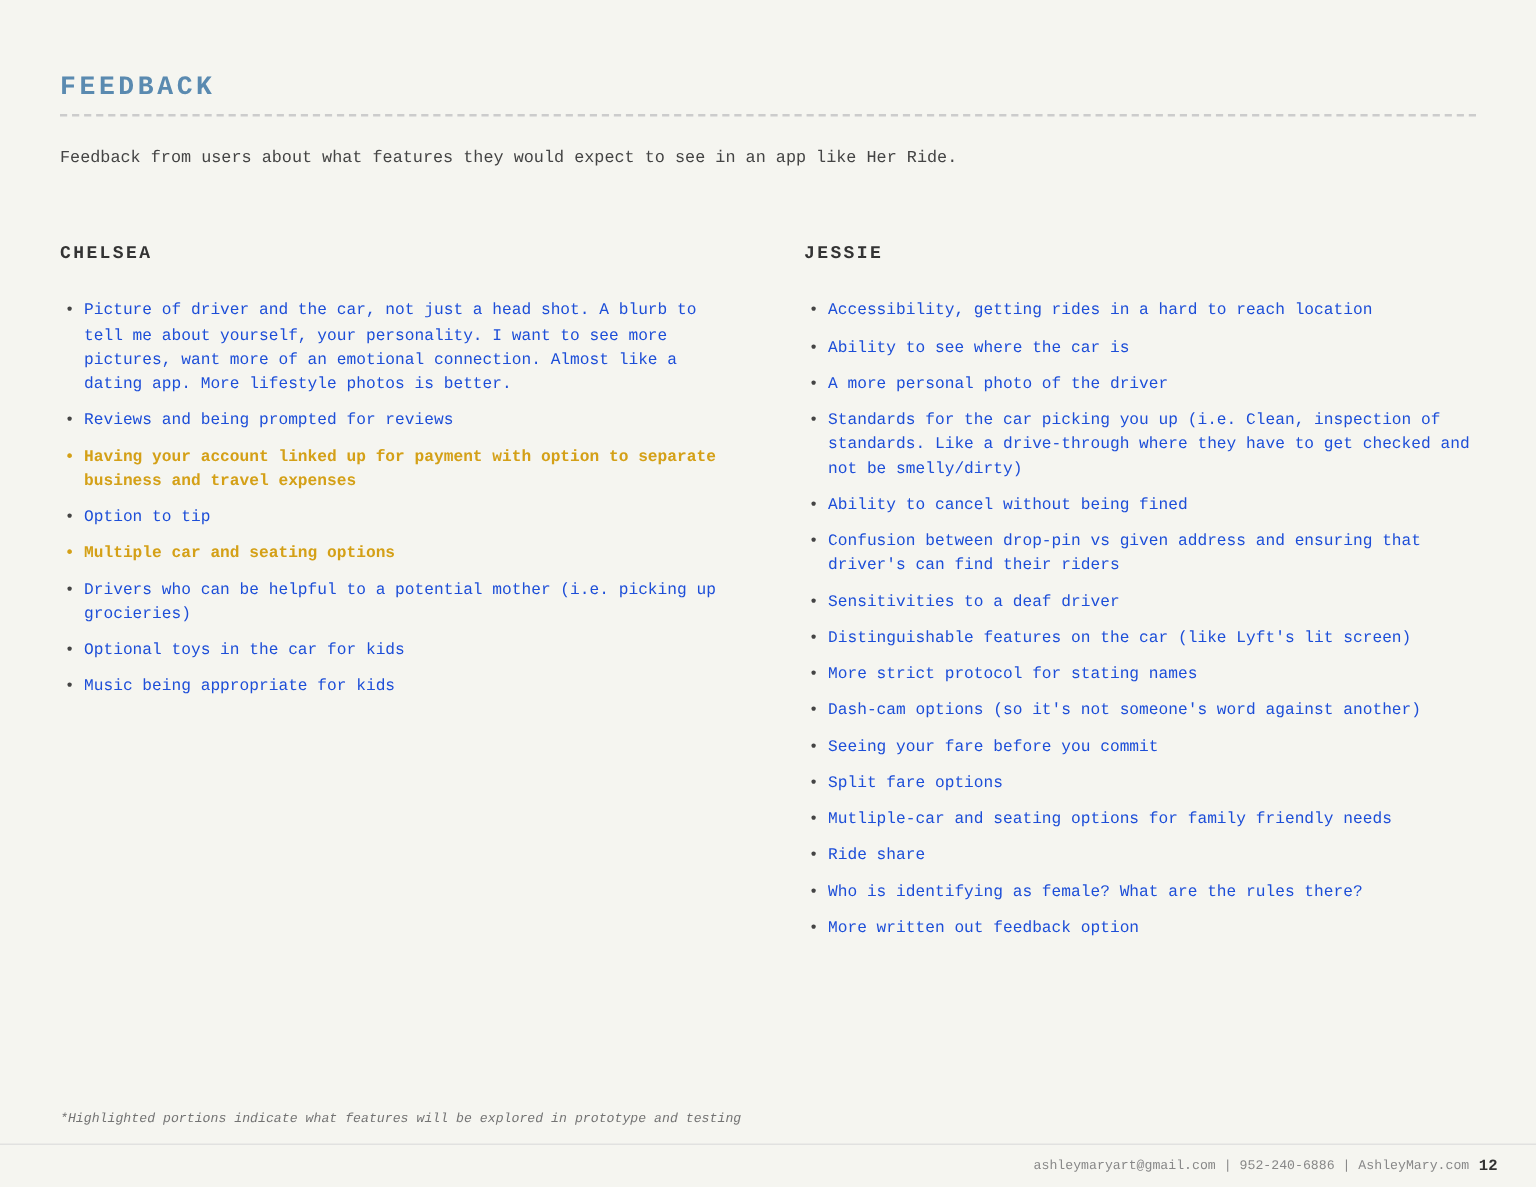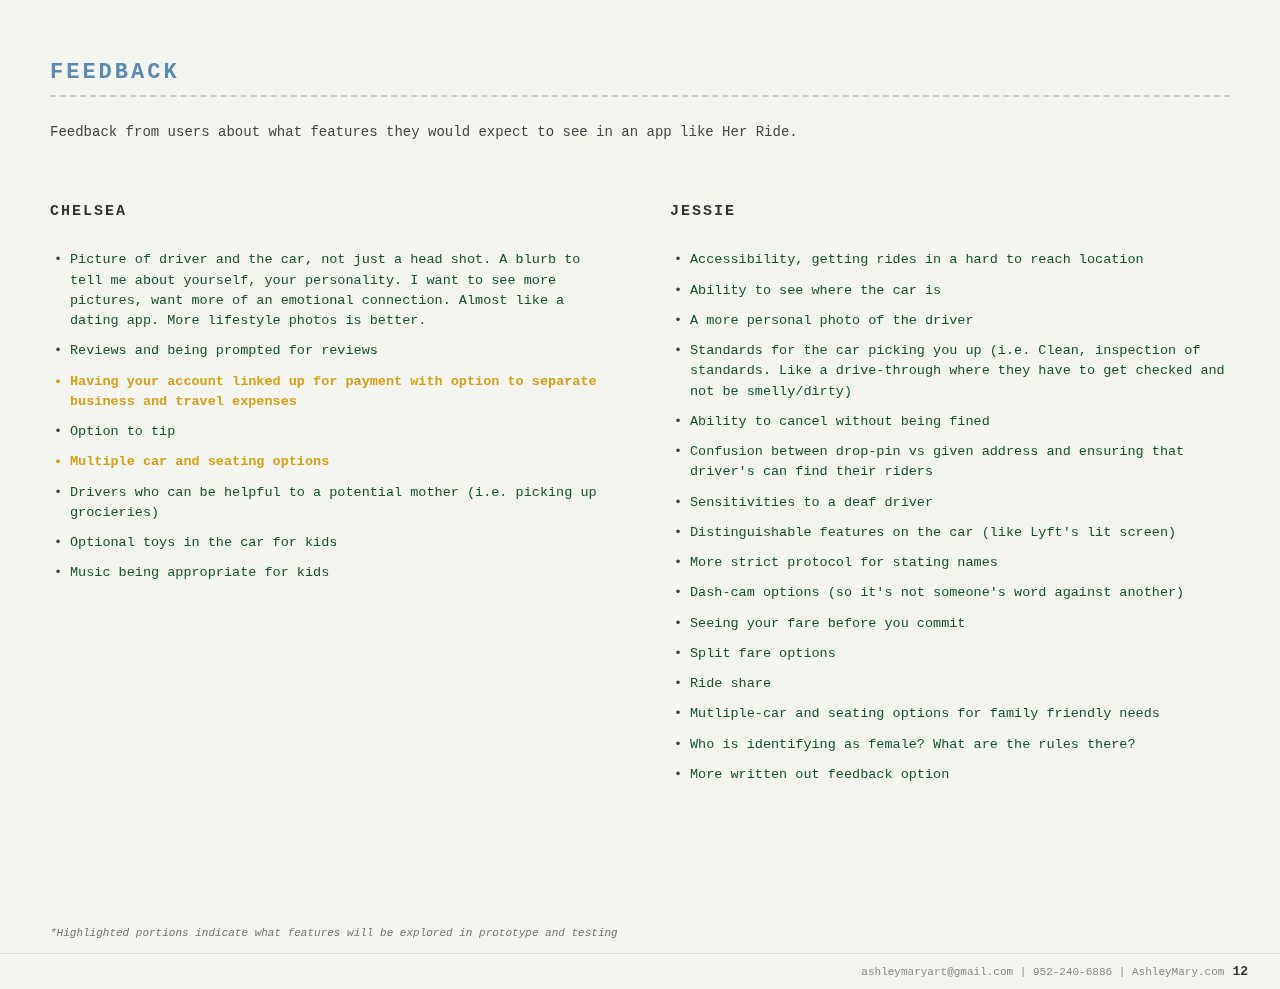--- a/index.html
+++ b/index.html
@@ -68,21 +68,21 @@
     .feedback-list {
       list-style: none;
       padding: 0;
     }
 
     .feedback-list li {
       position: relative;
       padding-left: 20px;
       margin-bottom: 10px;
       line-height: 1.5;
-      color: #14532d;
+      color: #1d4ed8;
       font-size: 13.5px;
     }
 
     .feedback-list li::before {
       content: '•';
       position: absolute;
       left: 4px;
       top: 0;
       color: #444;
     }
@@ -162,22 +162,22 @@
           <li>A more personal photo of the driver</li>
           <li>Standards for the car picking you up (i.e. Clean, inspection of standards. Like a drive-through where they have to get checked and  not be smelly/dirty)</li>
           <li>Ability to cancel without being fined</li>
           <li>Confusion between drop-pin vs given address and ensuring that driver's can find their riders</li>
           <li>Sensitivities to a deaf driver</li>
           <li>Distinguishable features on the car (like Lyft's lit screen)</li>
           <li>More strict protocol for stating names</li>
           <li>Dash-cam options (so it's not someone's word against another)</li>
           <li>Seeing your fare before you commit</li>
           <li>Split fare options</li>
+          <li>Mutliple-car and seating options for family friendly needs</li>
           <li>Ride share</li>
-          <li>Mutliple-car and seating options for family friendly needs</li>
           <li>Who is identifying as female? What are the rules there?</li>
           <li>More written out feedback option</li>
         </ul>
     </div>
   </div>
 </div>
 
 <p class="footer-note">*Highlighted portions indicate what features will be explored in prototype and testing</p>
 
 <div class="footer-bar">

